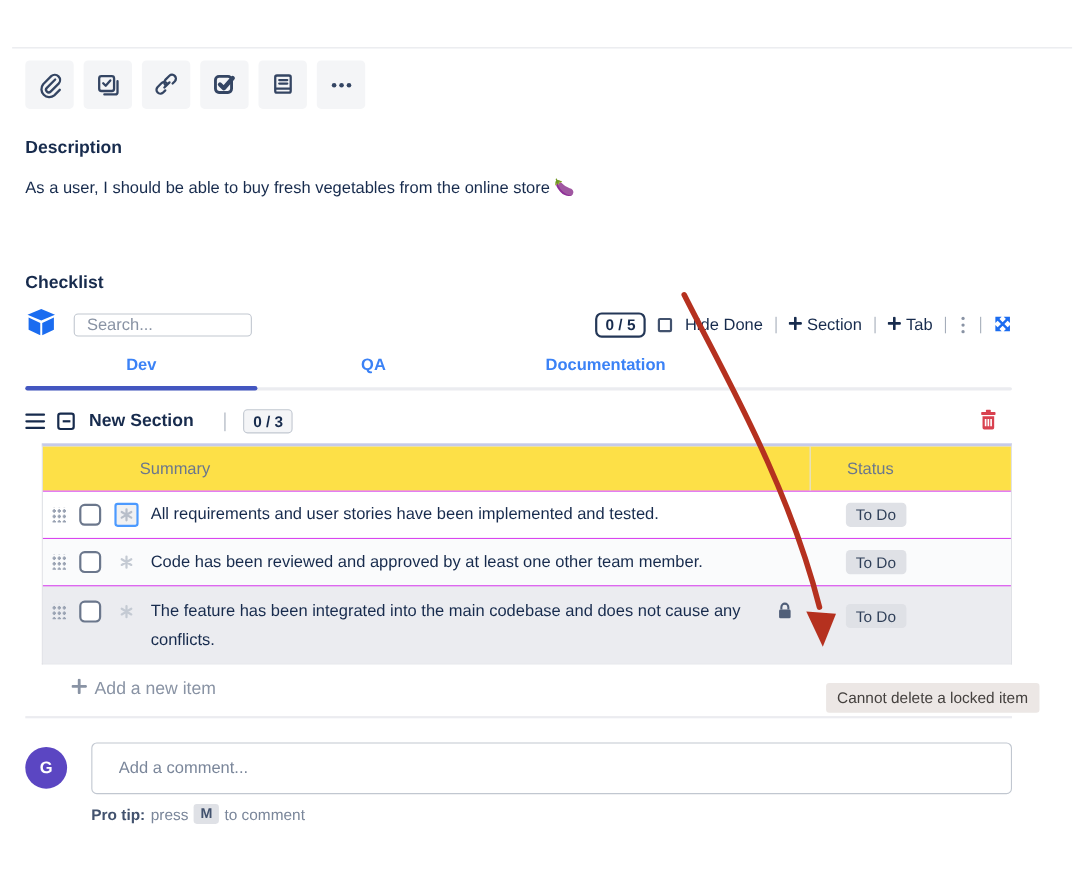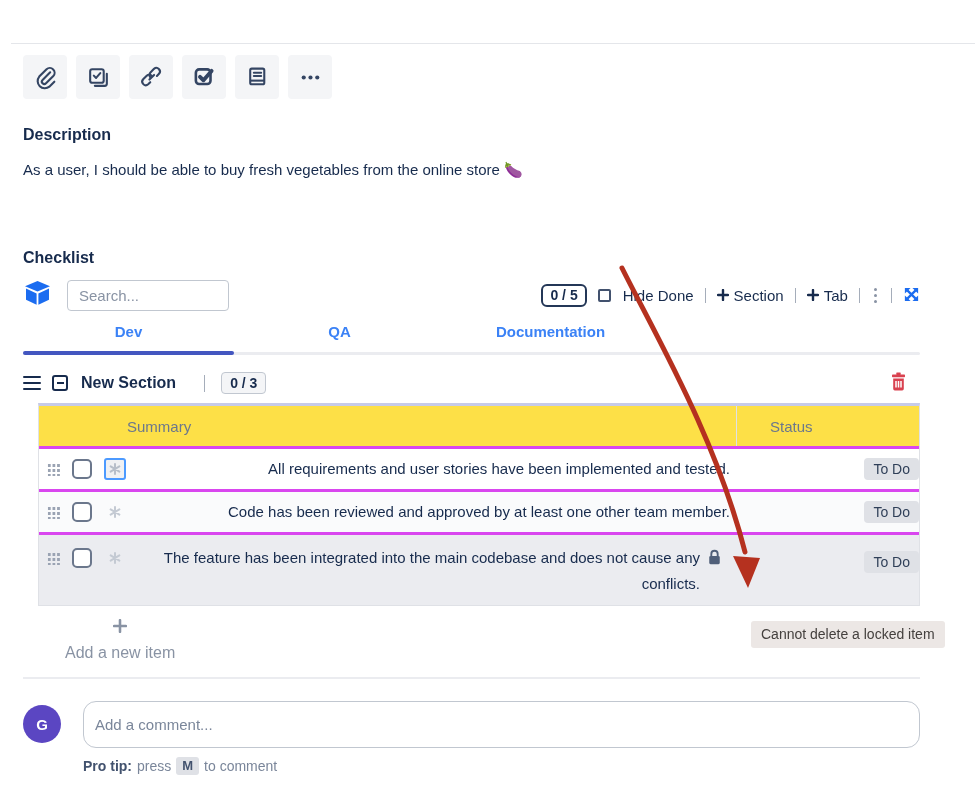--- a/index.html
+++ b/index.html
@@ -24,21 +24,21 @@
   .tbtn svg { display:block; }
 
   h2.sec { margin-top:27px; font-size:16px; font-weight:700; color:#172b4d; }
   .desc-text { margin-top:17px; font-size:15px; color:#172b4d; }
 
   .cl-heading { margin-top:70px; font-size:16px; font-weight:700; }
 
   
   .cl-toolbar { margin-top:13px; display:flex; align-items:center; height:31px; }
   .cl-left { display:flex; align-items:center; gap:15px; }
-  .search-input { width:162px; height:31px; border:1px solid #c1c7d0; border-radius:4px;
+  .search-input { width:162px; height:21px; border:1px solid #c1c7d0; border-radius:4px;
     padding:0 11px; font-size:15px; color:#172b4d; font-family:"Liberation Sans",sans-serif; outline:none; }
   .search-input::placeholder { color:#8993a4; }
   .cl-right { margin-left:auto; display:flex; align-items:center; gap:11px; }
   .progress-pill { border:2px solid #243757; border-radius:6px; padding:1px 7px 2px;
     font-weight:700; font-size:14px; color:#172b4d; background:#fff; }
   .hide-done { display:flex; align-items:center; gap:12px; font-size:15px; cursor:pointer; }
   .sq-cb { width:13px; height:13px; border:2px solid #42526e; border-radius:2px; background:#fff; }
   .vsep { width:1px; height:15px; background:#a5adba; }
   .add-btn { display:flex; align-items:center; gap:5px; font-size:15px; color:#172b4d;
     background:none; border:none; cursor:pointer; font-family:"Liberation Sans",sans-serif; }
@@ -69,21 +69,21 @@
     padding:2px 8px; font-weight:700; font-size:14px; color:#172b4d; }
   .trash-btn { margin-left:auto; margin-right:12px; background:none; border:none; cursor:pointer; display:flex; }
 
   
   .cl-table { margin:8px 0 0 15px; width:882px; border:1px solid #dfe1e6;
     border-top:3px solid #c6cbe9; }
   .t-head { display:flex; align-items:stretch; background:#fde047; height:40px;
     color:#6b778c; font-size:15px; }
   .t-head .col-summary { flex:1; display:flex; align-items:center; padding-left:88px; }
   .col-status-h { width:183px; border-left:1px solid #dfe1e6; display:flex; align-items:center; padding-left:33px; }
-  .t-row { display:flex; align-items:center; border-top:3px solid #d946ef; min-height:43px; font-size:15px;text-align:right; }
+  .t-row { display:flex; align-items:center; border-top:1px solid #d946ef; min-height:43px; font-size:15px; }
   .t-row.alt { background:#fafbfc; }
   .t-row.hovered { background:#ebecf0; align-items:flex-start; padding-top:10px; padding-bottom:8px; }
   .drag { width:14px; height:14px; margin-left:8px; flex:0 0 auto;
     background-image:radial-gradient(#9aa3b3 1.3px, transparent 1.4px);
     background-size:4.6px 5px; background-position:0 1px; cursor:grab; }
   .hovered .drag { margin-top:6px; }
   .item-cb { width:20px; height:20px; border:2px solid #6b778c; border-radius:5px;
     background:#fff; margin-left:11px; flex:0 0 auto; cursor:pointer; }
   .hovered .item-cb { margin-top:3px; }
   .ast { width:22px; height:22px; margin-left:12px; flex:0 0 auto;
@@ -92,31 +92,31 @@
   .hovered .ast { margin-top:2px; }
   .item-text { margin-left:11px; flex:1; line-height:26px; padding-right:6px; color:#172b4d; }
   .lock-wrap { width:16px; margin:4px 14px 0 0; flex:0 0 auto; }
   .status-cell { width:183px; flex:0 0 auto; padding-left:33px; }
   .hovered .status-cell { padding-top:6px; }
   .badge { display:inline-block; background:#dfe1e6; color:#2f3f58; font-weight:400;
     font-size:14px; padding:3px 9px; border-radius:4px; cursor:pointer; }
 
   .add-item { margin:13px 0 0 42px; display:flex; align-items:center; gap:7px;
     color:#8993a4; font-size:16px; background:none; border:none; cursor:pointer;
-    font-family:"Liberation Sans",sans-serif;flex-direction:column; }
+    font-family:"Liberation Sans",sans-serif; }
 
   .divider-bottom { height:2px; background:#ebecf0; margin-top:15px; width:897px; }
 
   
   .comment-row { margin-top:22px; display:flex; gap:22px; align-items:flex-start; }
   .avatar { width:38px; height:38px; border-radius:50%; background:#5b46c2; color:#fff;
     font-weight:700; font-size:15px; display:flex; align-items:center; justify-content:center;
     margin-top:4px; flex:0 0 auto; cursor:pointer; }
-  .comment-input { flex:1; height:47px; border:1px solid #c1c7d0; border-radius:13px;
-    padding:0 11px; font-size:15px; color:#172b4d; font-family:"Liberation Sans",sans-serif; outline:none; }
+  .comment-input { flex:1; height:47px; border:1px solid #c1c7d0; border-radius:5px;
+    padding:0 24px; font-size:15px; color:#172b4d; font-family:"Liberation Sans",sans-serif; outline:none; }
   .comment-input::placeholder { color:#7a869a; }
   .pro-tip { margin:9px 0 0 60px; font-size:14px; color:#7a869a; display:flex; align-items:center; gap:5px; }
   .pt-label { font-weight:700; color:#42526e; }
   .key-badge { background:#dfe1e6; color:#42526e; font-weight:700; font-size:13px;
     padding:1px 6px 2px; border-radius:3px; }
 
   
   .tooltip { position:absolute; left:751px; top:621px; background:#ece7e5; color:#44403e;
     font-size:14px; padding:5px 10px 6px; border-radius:3px; white-space:nowrap; z-index:5; }
   .arrow-overlay { position:absolute; left:0; top:0; width:975px; height:792px;

